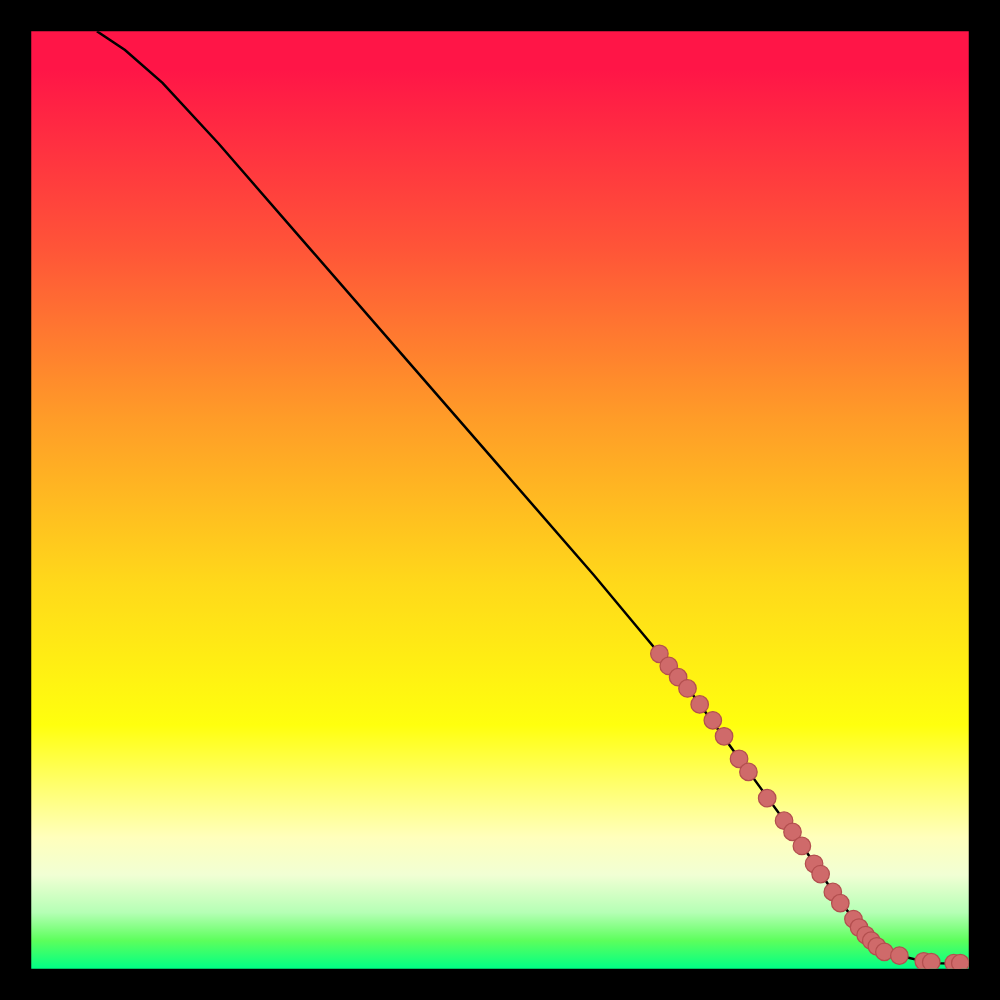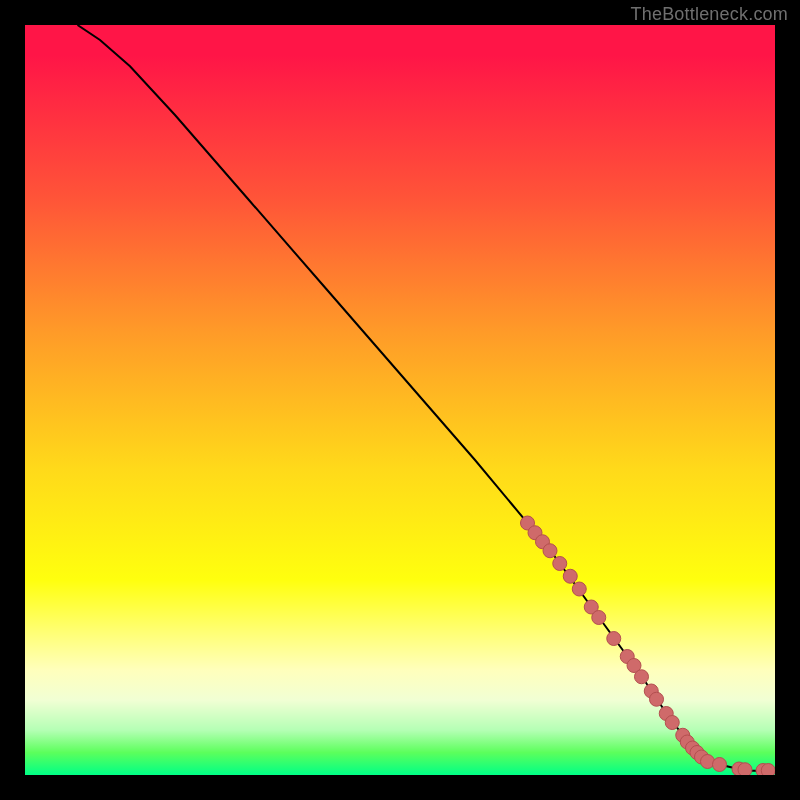--- a/index.html
+++ b/index.html
@@ -97,14 +97,13 @@
           <circle cx="682.50" cy="736.50" r="7" fill="#cf6a6a" stroke="#b34f4f" stroke-width="1"></circle>
           <circle cx="694.50" cy="739.50" r="7" fill="#cf6a6a" stroke="#b34f4f" stroke-width="1"></circle>
           <circle cx="714.00" cy="744.00" r="7" fill="#cf6a6a" stroke="#b34f4f" stroke-width="1"></circle>
           <circle cx="720.00" cy="744.75" r="7" fill="#cf6a6a" stroke="#b34f4f" stroke-width="1"></circle>
           <circle cx="738.00" cy="745.50" r="7" fill="#cf6a6a" stroke="#b34f4f" stroke-width="1"></circle>
           <circle cx="743.25" cy="745.50" r="7" fill="#cf6a6a" stroke="#b34f4f" stroke-width="1"></circle>
         </g>
     </svg>
   </div>
 
-  <div class="attribution">TheBottleneck.com</div>
 </div>
 
 </body></html>

